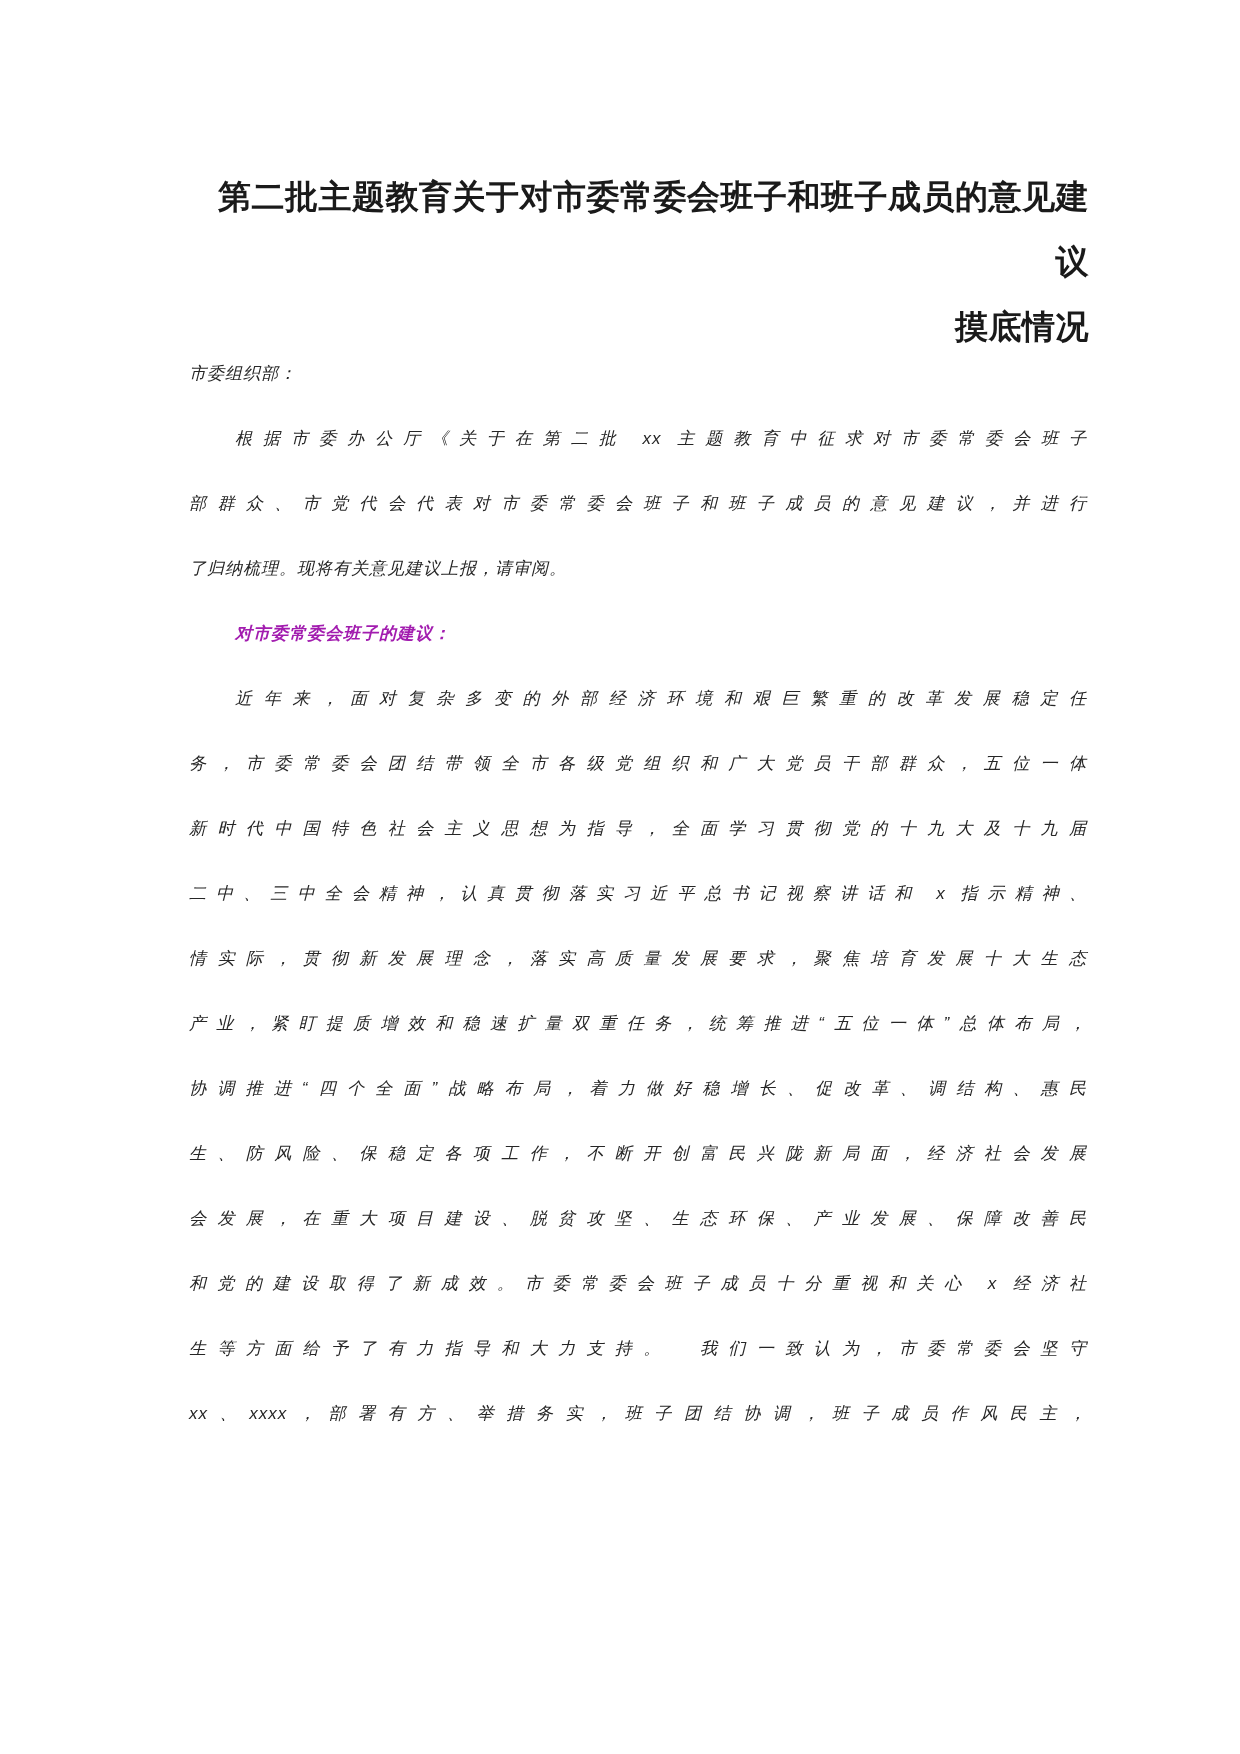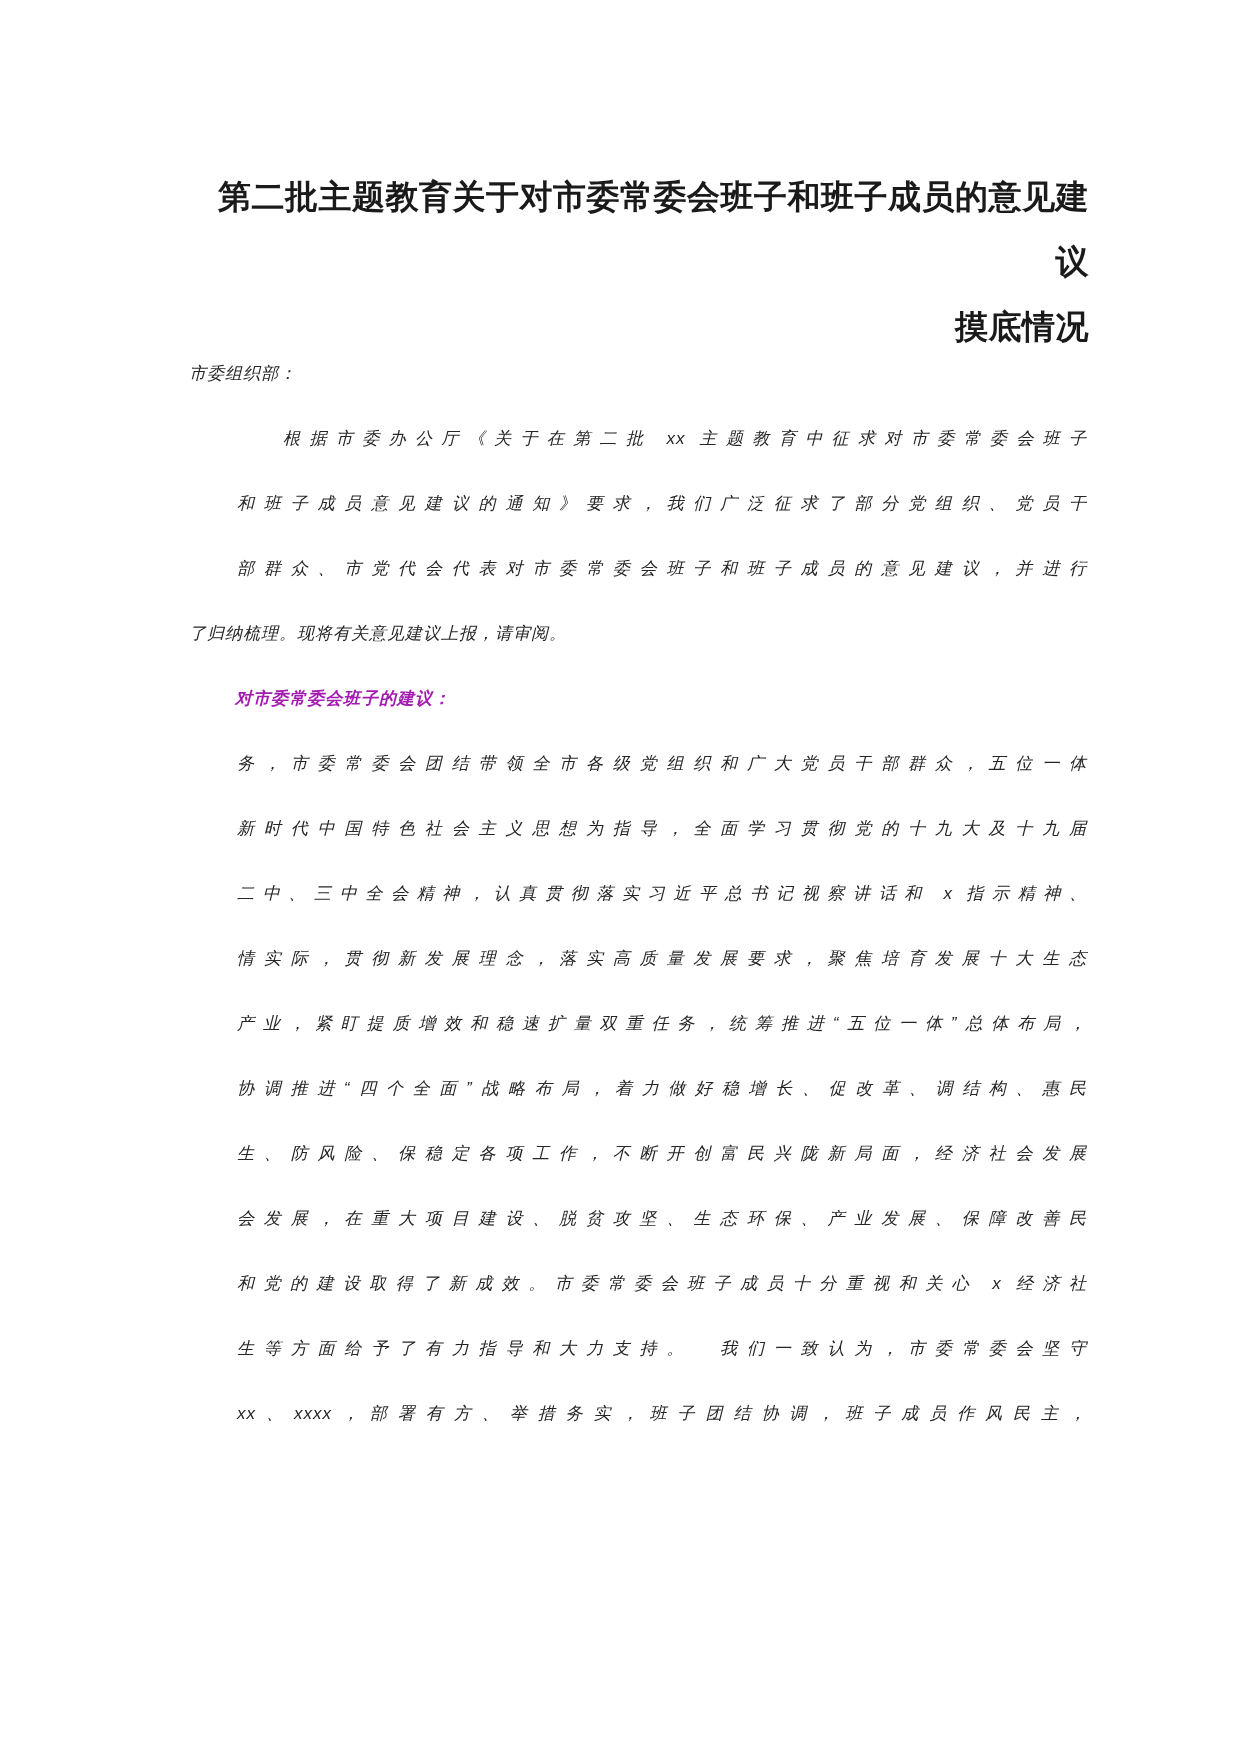--- a/index.html
+++ b/index.html
@@ -39,21 +39,20 @@
     letter-spacing: 1px;
     font-style: italic;
   }
   .text-line {
     text-align: left;
     min-height: 65px;
   }
   .text-line.fill {
     text-align: justify;
     text-align-last: justify;
-    margin-left: 48px;
   }
   .text-line.indent {
     text-indent: 46px;
   }
   .text-line.bold {
     font-weight: 700;
     color: #a21caf;
   }
   .title-line {
     display: block;
@@ -63,24 +62,24 @@
 <body>
 
 <div class="page">
   <h1 class="doc-title">
       <span class="title-line">第二批主题教育关于对市委常委会班子和班子成员的意见建议</span>
       <span class="title-line">摸底情况</span>
     </h1>
   <div class="doc-body">
       <div class="text-line">市委组织部：</div>
       <div class="text-line fill indent">根据市委办公厅《关于在第二批 xx 主题教育中征求对市委常委会班子</div>
-      <div class="text-line fill">和班子成员意见建议的通知》要求，我们广泛征求了部分党组织、党员干</div>
       <div class="text-line fill">部群众、市党代会代表对市委常委会班子和班子成员的意见建议，并进行</div>
       <div class="text-line">了归纳梳理。现将有关意见建议上报，请审阅。</div>
       <div class="text-line indent bold">对市委常委会班子的建议：</div>
+      <div class="text-line fill indent">近年来，面对复杂多变的外部经济环境和艰巨繁重的改革发展稳定任</div>
       <div class="text-line fill">务，市委常委会团结带领全市各级党组织和广大党员干部群众，五位一体</div>
       <div class="text-line fill">新时代中国特色社会主义思想为指导，全面学习贯彻党的十九大及十九届</div>
       <div class="text-line fill">二中、三中全会精神，认真贯彻落实习近平总书记视察讲话和 x 指示精神、</div>
       <div class="text-line fill">情实际，贯彻新发展理念，落实高质量发展要求，聚焦培育发展十大生态</div>
       <div class="text-line fill">产业，紧盯提质增效和稳速扩量双重任务，统筹推进“五位一体”总体布局，</div>
       <div class="text-line fill">协调推进“四个全面”战略布局，着力做好稳增长、促改革、调结构、惠民</div>
       <div class="text-line fill">生、防风险、保稳定各项工作，不断开创富民兴陇新局面，经济社会发展</div>
       <div class="text-line fill">会发展，在重大项目建设、脱贫攻坚、生态环保、产业发展、保障改善民</div>
       <div class="text-line fill">和党的建设取得了新成效。市委常委会班子成员十分重视和关心 x 经济社</div>
       <div class="text-line fill">生等方面给予了有力指导和大力支持。　我们一致认为，市委常委会坚守</div>

